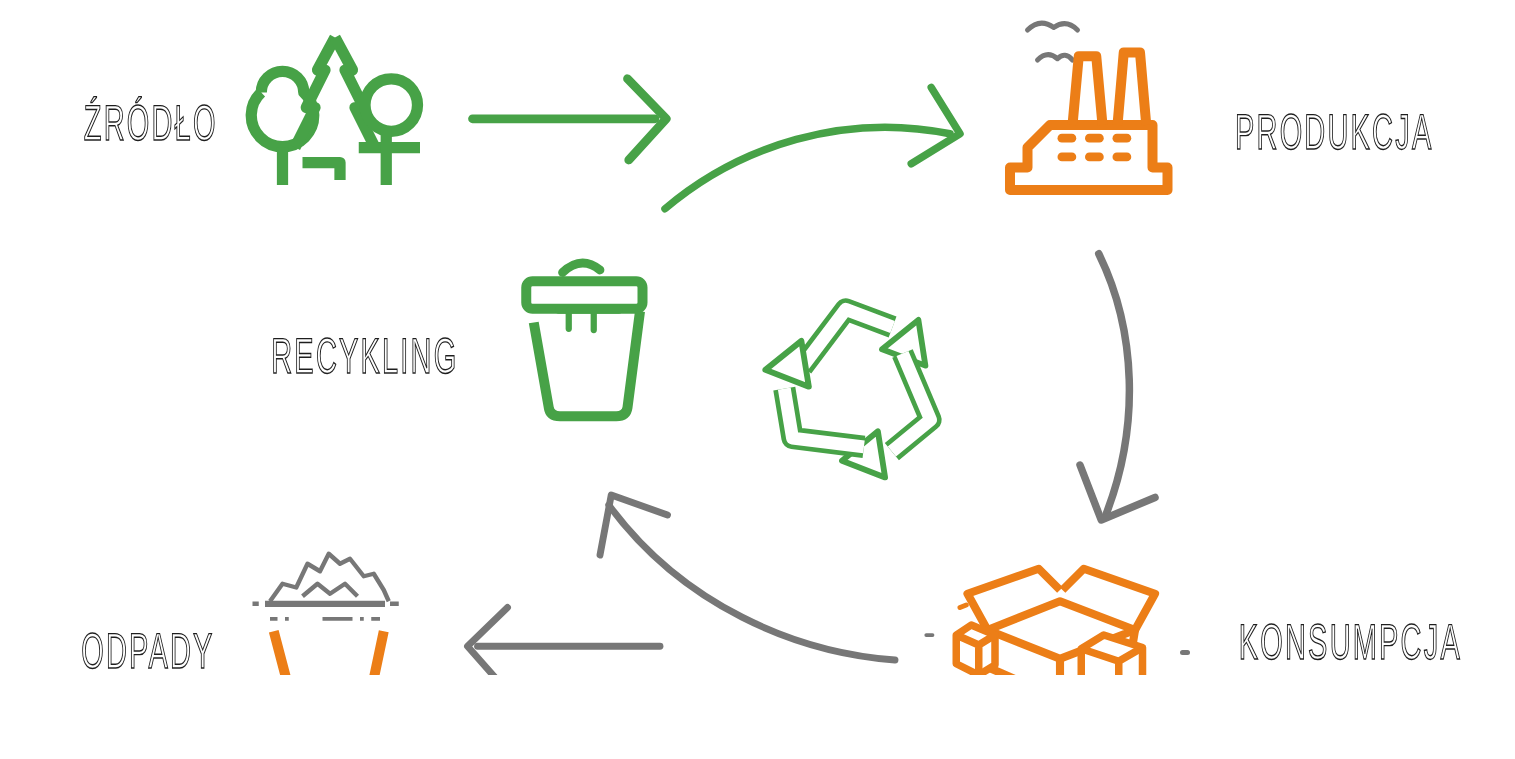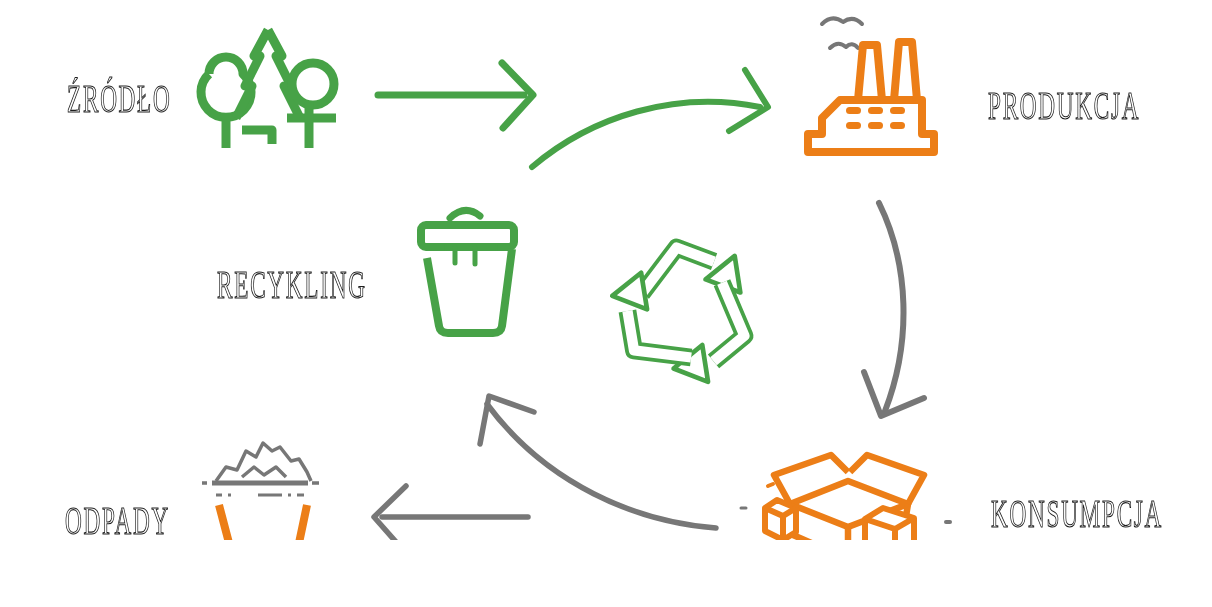--- a/index.html
+++ b/index.html
@@ -1,21 +1,21 @@
 <!DOCTYPE html>
 <html style="--green: #47A247; --orange: #EC7E17; --gray: #777777; --text: #1E1E1E; --bg: #FFFFFF;"><head>
 <meta charset="utf-8">
 <style>
   :root{
     --green:#47A247; --orange:#EC7E17; --gray:#777777; --text:#1E1E1E; --bg:#FFFFFF;
   }
   html,body{margin:0;padding:0;background:var(--bg);}
   .canvas{
     position:relative; width:1212px; height:540px; background:var(--bg);
-    overflow:hidden; font-family:Liberation Serif, serif;
+    overflow:hidden; font-family:Liberation Sans, sans-serif;
   }
   .abs{position:absolute;}
   svg{display:block; overflow:visible;}
   .fn{fill:none;}
   .fw{fill:#ffffff;}
   .fo{fill:var(--orange); stroke:none;}
   .sg{stroke:var(--green);}
   .so{stroke:var(--orange);}
   .sgr{stroke:var(--gray);}
   .rj{stroke-linejoin:round;}

